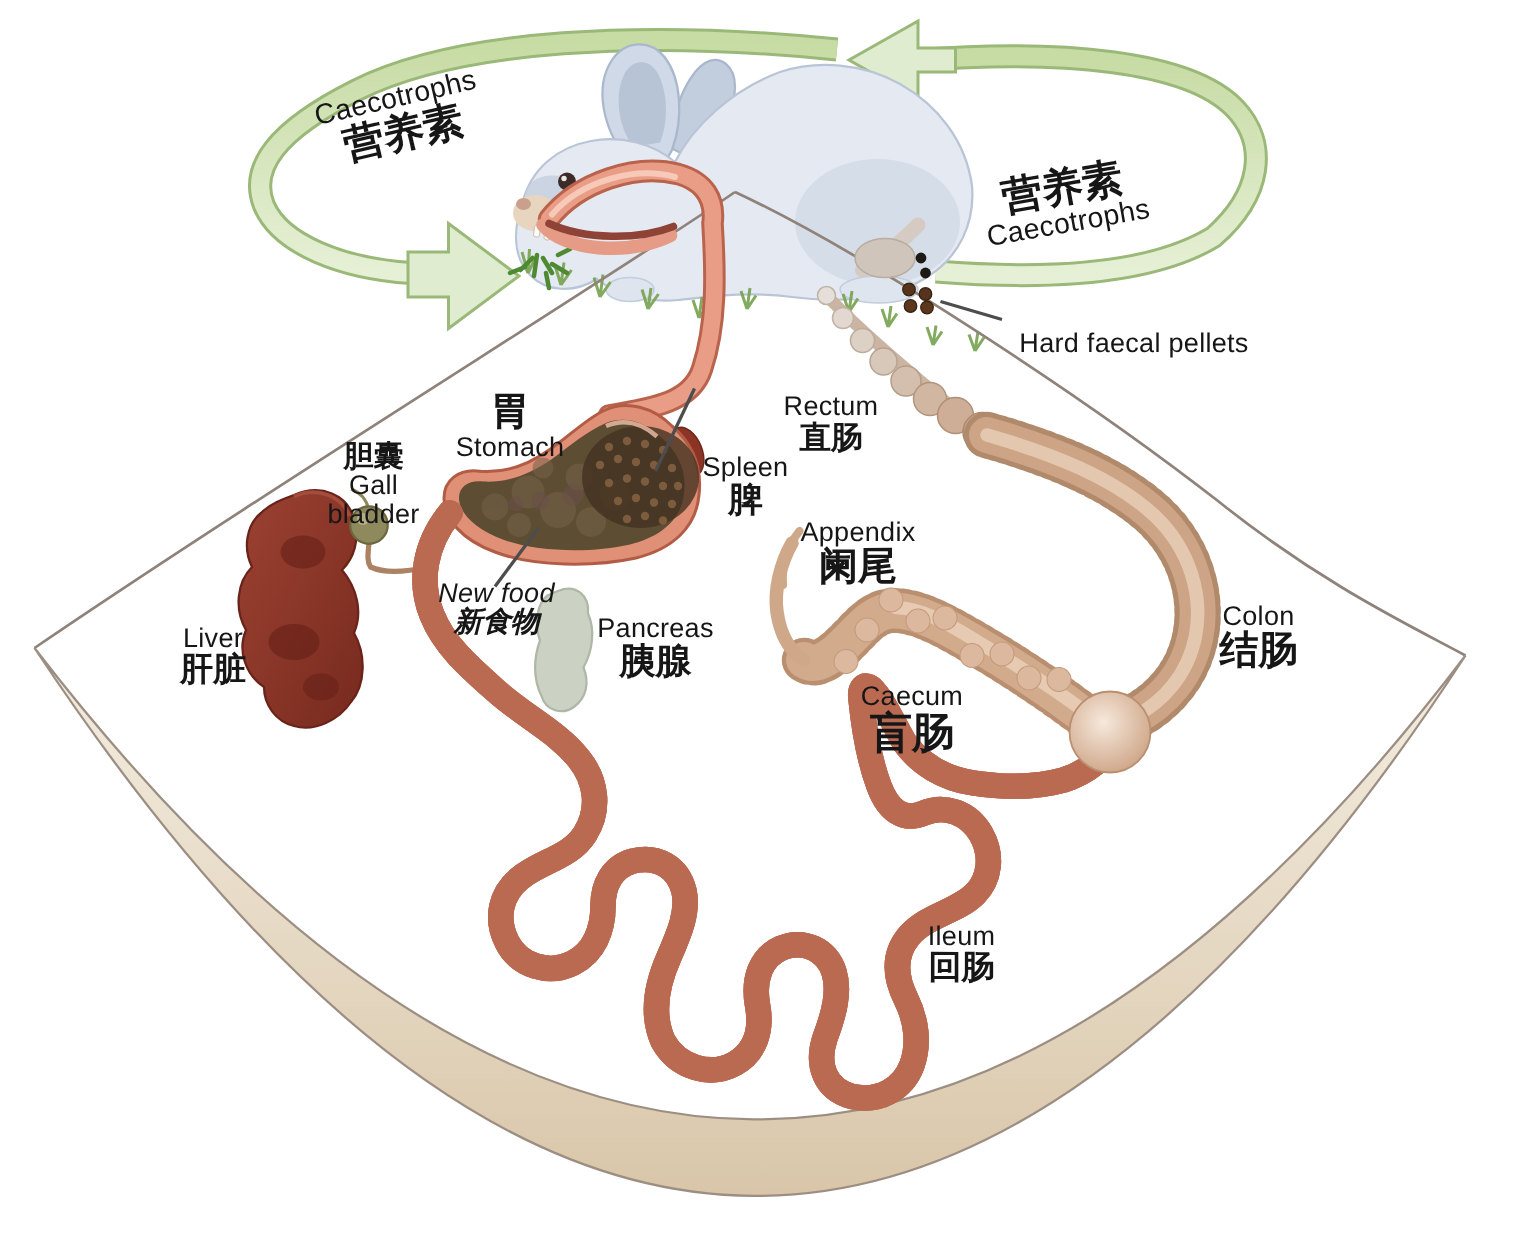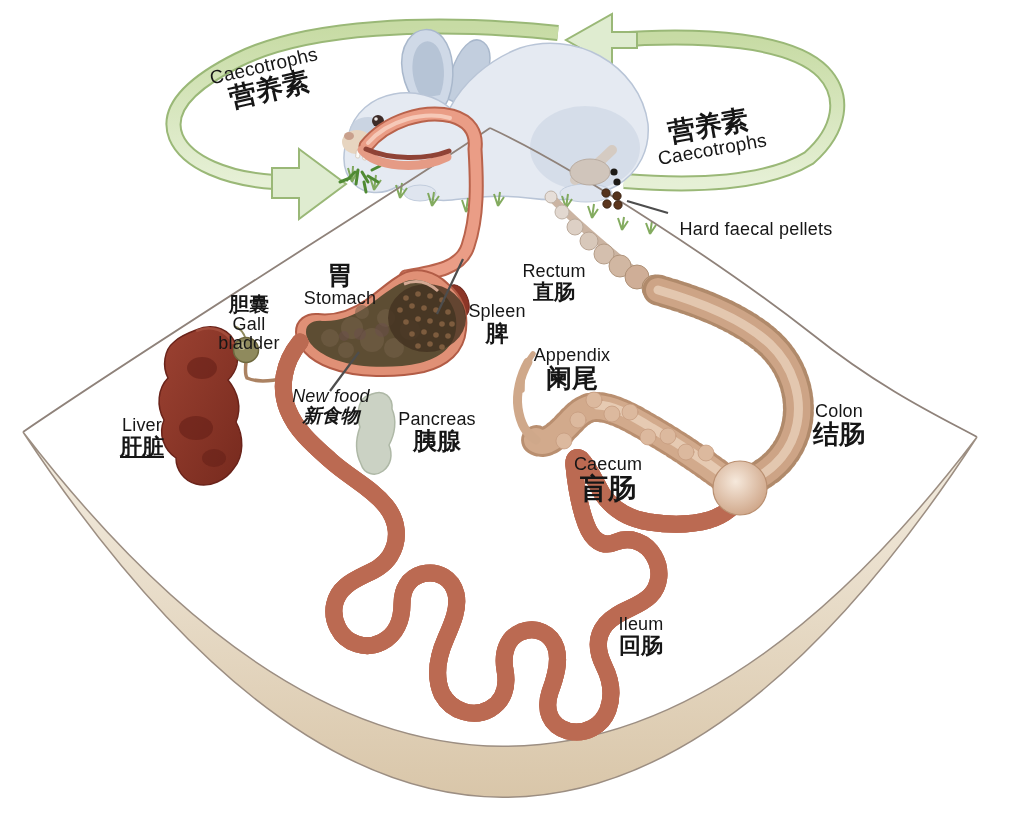--- a/index.html
+++ b/index.html
@@ -300,21 +300,21 @@
   <span class="en">bladder</span>
 </div>
 
 <div class="lbl" style="left:497px;top:324px;">
   <span class="en">Spleen</span>
   <span class="zh" style="font-size:23px;">脾</span>
 </div>
 
 <div class="lbl" style="left:142px;top:413px;margin-top:24px;">
   <span class="en">Liver</span>
-  <span class="zh" style="font-size:22px;text-decoration:underline;">肝脏</span>
+  <span class="zh" style="font-size:22px;">肝脏</span>
 </div>
 
 <div class="lbl" style="left:331px;top:406px;font-style:italic;">
   <span class="en">New food</span>
   <span class="zh" style="font-size:19px;">新食物</span>
 </div>
 
 <div class="lbl" style="left:437px;top:432px;">
   <span class="en">Pancreas</span>
   <span class="zh" style="font-size:24px;">胰腺</span>

